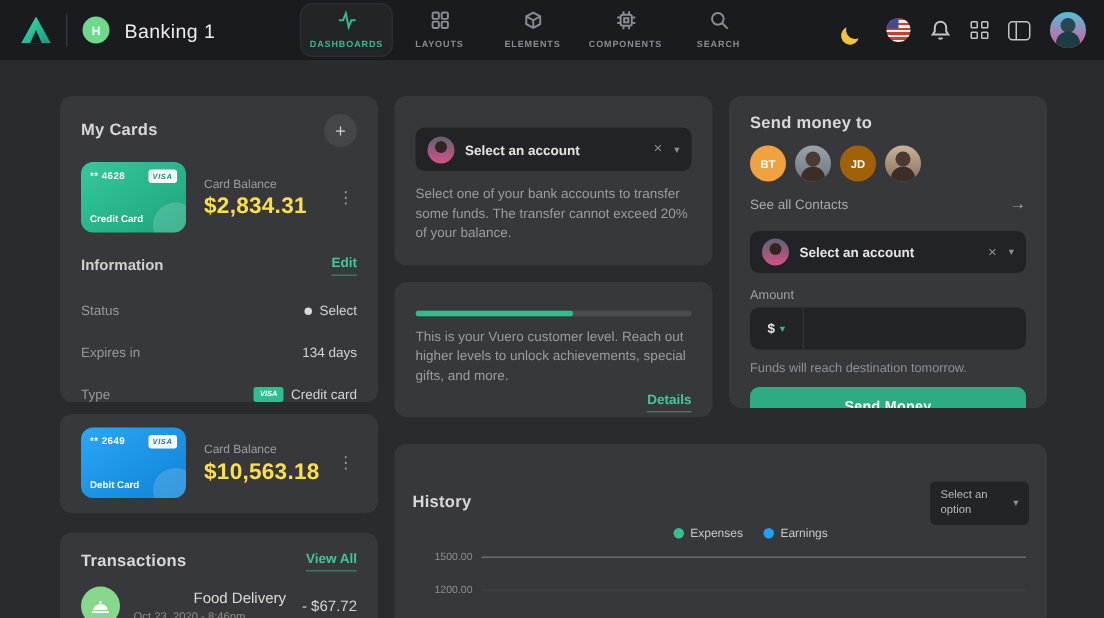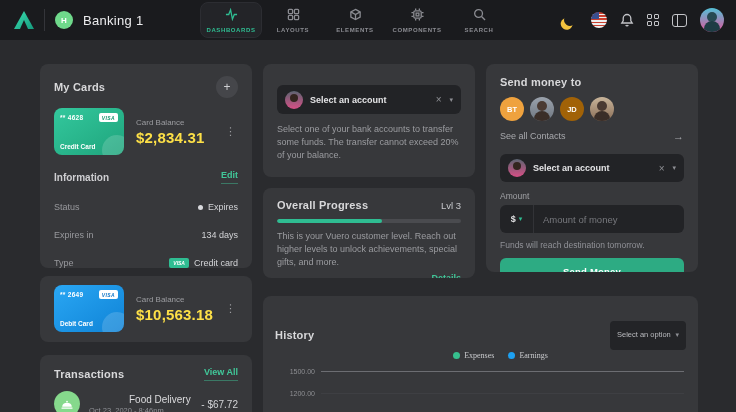--- a/index.html
+++ b/index.html
@@ -152,24 +152,24 @@
     color:#d6d7da; font-size:9.5px; padding:0 9px; font-family:"Liberation Sans",sans-serif; }
   .amount-input input::placeholder { color:#77787d; }
   .helper-text { font-size:8.5px; color:#909197; margin-top:7px; }
   .send-btn { width:100%; height:27px; margin-top:8px; background:#2dab83; border:none;
     border-radius:6px; color:#fff; font-size:9.5px; font-weight:700; cursor:pointer;
     font-family:"Liberation Sans",sans-serif; letter-spacing:.2px; }
   
   .p-history { grid-column:2 / 4; grid-row:2; margin-top:11px; height:123px; padding:11px 12px; }
   .hist-head { display:flex; align-items:flex-start; justify-content:space-between;margin-top:14px; }
   .hist-head h3 { margin-top:8px; }
-  .select-sm { width:76px; height:29px; background:#232427; border-radius:4px; display:flex;
+  .select-sm { width:66px; height:29px; background:#232427; border-radius:4px; display:flex;
     align-items:center; padding:0 7px; cursor:pointer; }
   .select-sm .sm-text { flex:1; font-size:7.5px; line-height:1.3; color:#b9babe; }
-  .legend { display:flex; justify-content:center; gap:14px; margin-top:1px; padding-left:40px;font-family:Liberation Serif, serif; }
+  .legend { display:flex; justify-content:center; gap:14px; margin-top:1px; padding-left:40px; }
   .legend-item { display:flex; align-items:center; gap:4px; font-size:8px; color:#c8c9cc; }
   .legend-dot { width:7px; height:7px; border-radius:50%; display:inline-block; }
   .legend-dot.d-green { background:#36c08e; }
   .legend-dot.d-blue  { background:#1da1f2; }
   .chart { position:relative; margin-top:8px; height:74px; }
   .gridrow { position:absolute; left:0; right:2px; display:flex; align-items:center; }
   .gridrow .tick { width:40px; text-align:right; font-size:7px; color:#8d8e92; margin-right:6px;
     transform:translateY(0); }
   .gridrow .gline { flex:1; border-top:1px solid #3e3f43; }
   .gridrow.first .gline { border-top:1.5px solid #6c6d72; }
@@ -277,21 +277,21 @@
         <span class="dots">⋮</span>
       </div>
       <div class="info-head">
         <h4>Information</h4>
         <a class="glink">Edit</a>
       </div>
       <div class="info-row">
         <span class="info-label">Status</span>
         <span class="info-value">
             <span class="status-dot"></span>
-            <span>Expires</span>
+            <span>Select</span>
           </span>
       </div>
       <div class="info-row">
         <span class="info-label">Expires in</span>
         <span class="info-value">134 days</span>
       </div>
       <div class="info-row">
         <span class="info-label">Type</span>
         <span class="info-value">
             <span class="visa-chip">VISA</span>
@@ -345,24 +345,20 @@
         <span class="sel-avatar"></span>
         <span class="sel-text">Select an account</span>
         <span class="sel-x">×</span>
         <span class="sel-caret">▾</span>
       </div>
       <p class="body-text">Select one of your bank accounts to transfer some funds. The transfer cannot exceed 20% of your balance.</p>
 
     </section>
 
     <section class="panel p-progress">
-      <div class="op-head">
-        <h3>Overall Progress</h3>
-        <span class="op-level">Lvl 3</span>
-      </div>
       <div class="progress">
         <div class="progress-fill" style="width: 57%;"></div>
       </div>
       <p class="body-text">This is your Vuero customer level. Reach out higher levels to unlock achievements, special gifts, and more.</p>
       <div class="link-row">
         <a class="glink">Details</a>
       </div>
     </section>
   </div>
 
@@ -384,21 +380,20 @@
         <span class="sel-text">Select an account</span>
         <span class="sel-x">×</span>
         <span class="sel-caret">▾</span>
       </div>
       <label class="field-label">Amount</label>
       <div class="amount-input">
         <span class="amt-prefix">
           <span class="amt-cur">$</span>
           <span class="amt-caret">▾</span>
         </span>
-        <input type="text" placeholder="Amount of money" style="">
       </div>
       <p class="helper-text">Funds will reach destination tomorrow.</p>
       <button class="send-btn">Send Money</button>
     </section>
   </div>
 
   <section class="panel p-history">
     <div class="hist-head">
       <h3>History</h3>
       <div class="select-sm">

